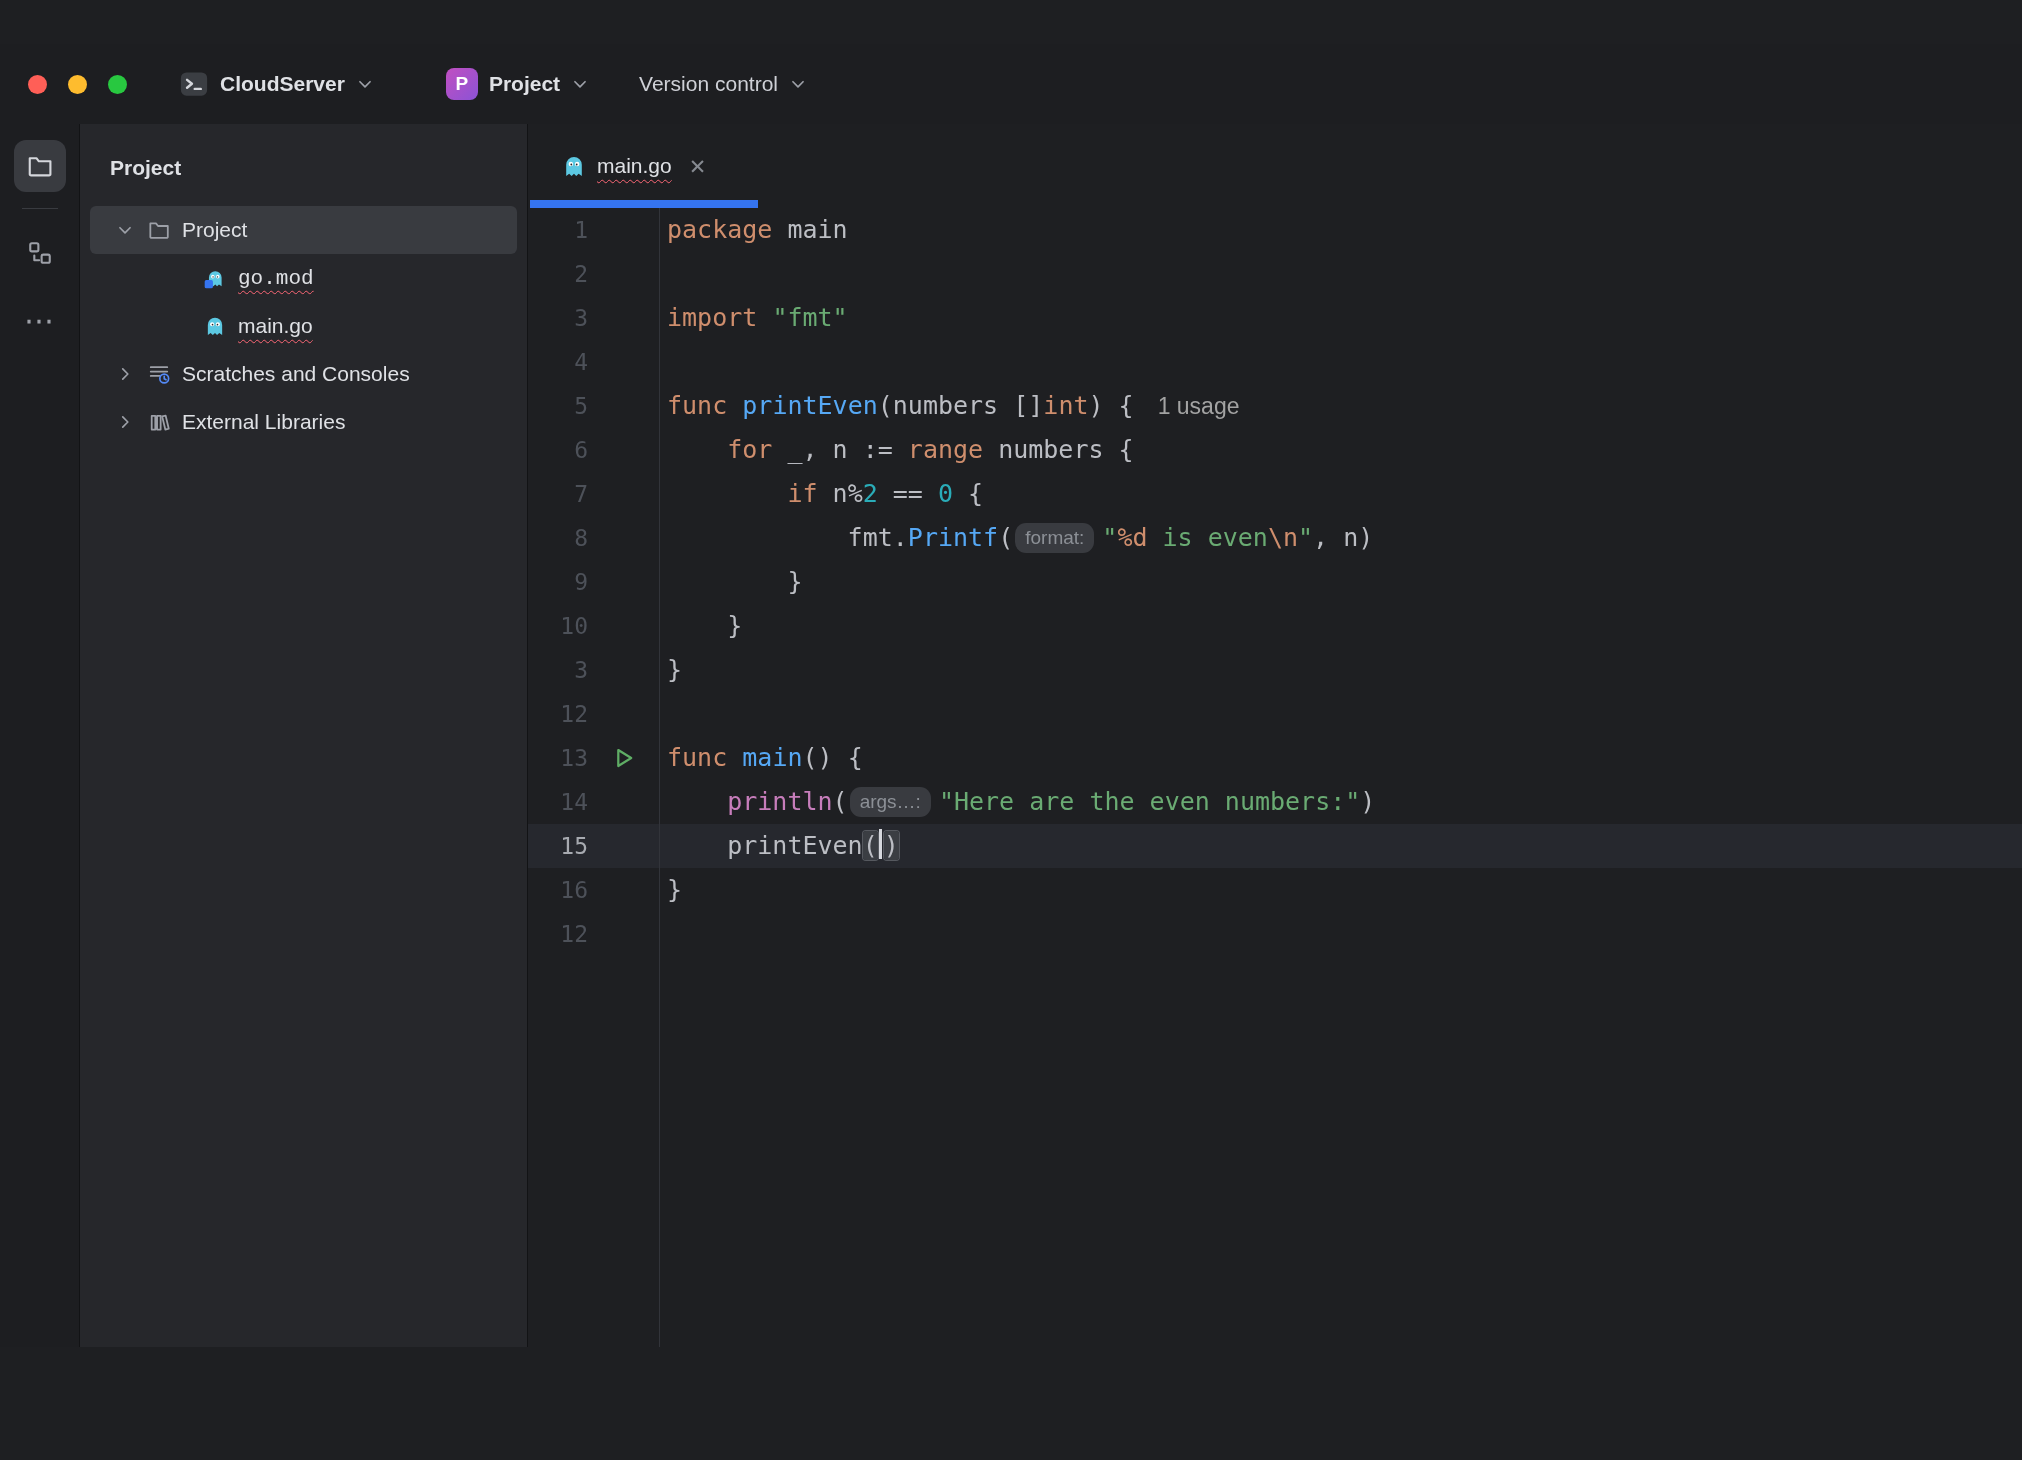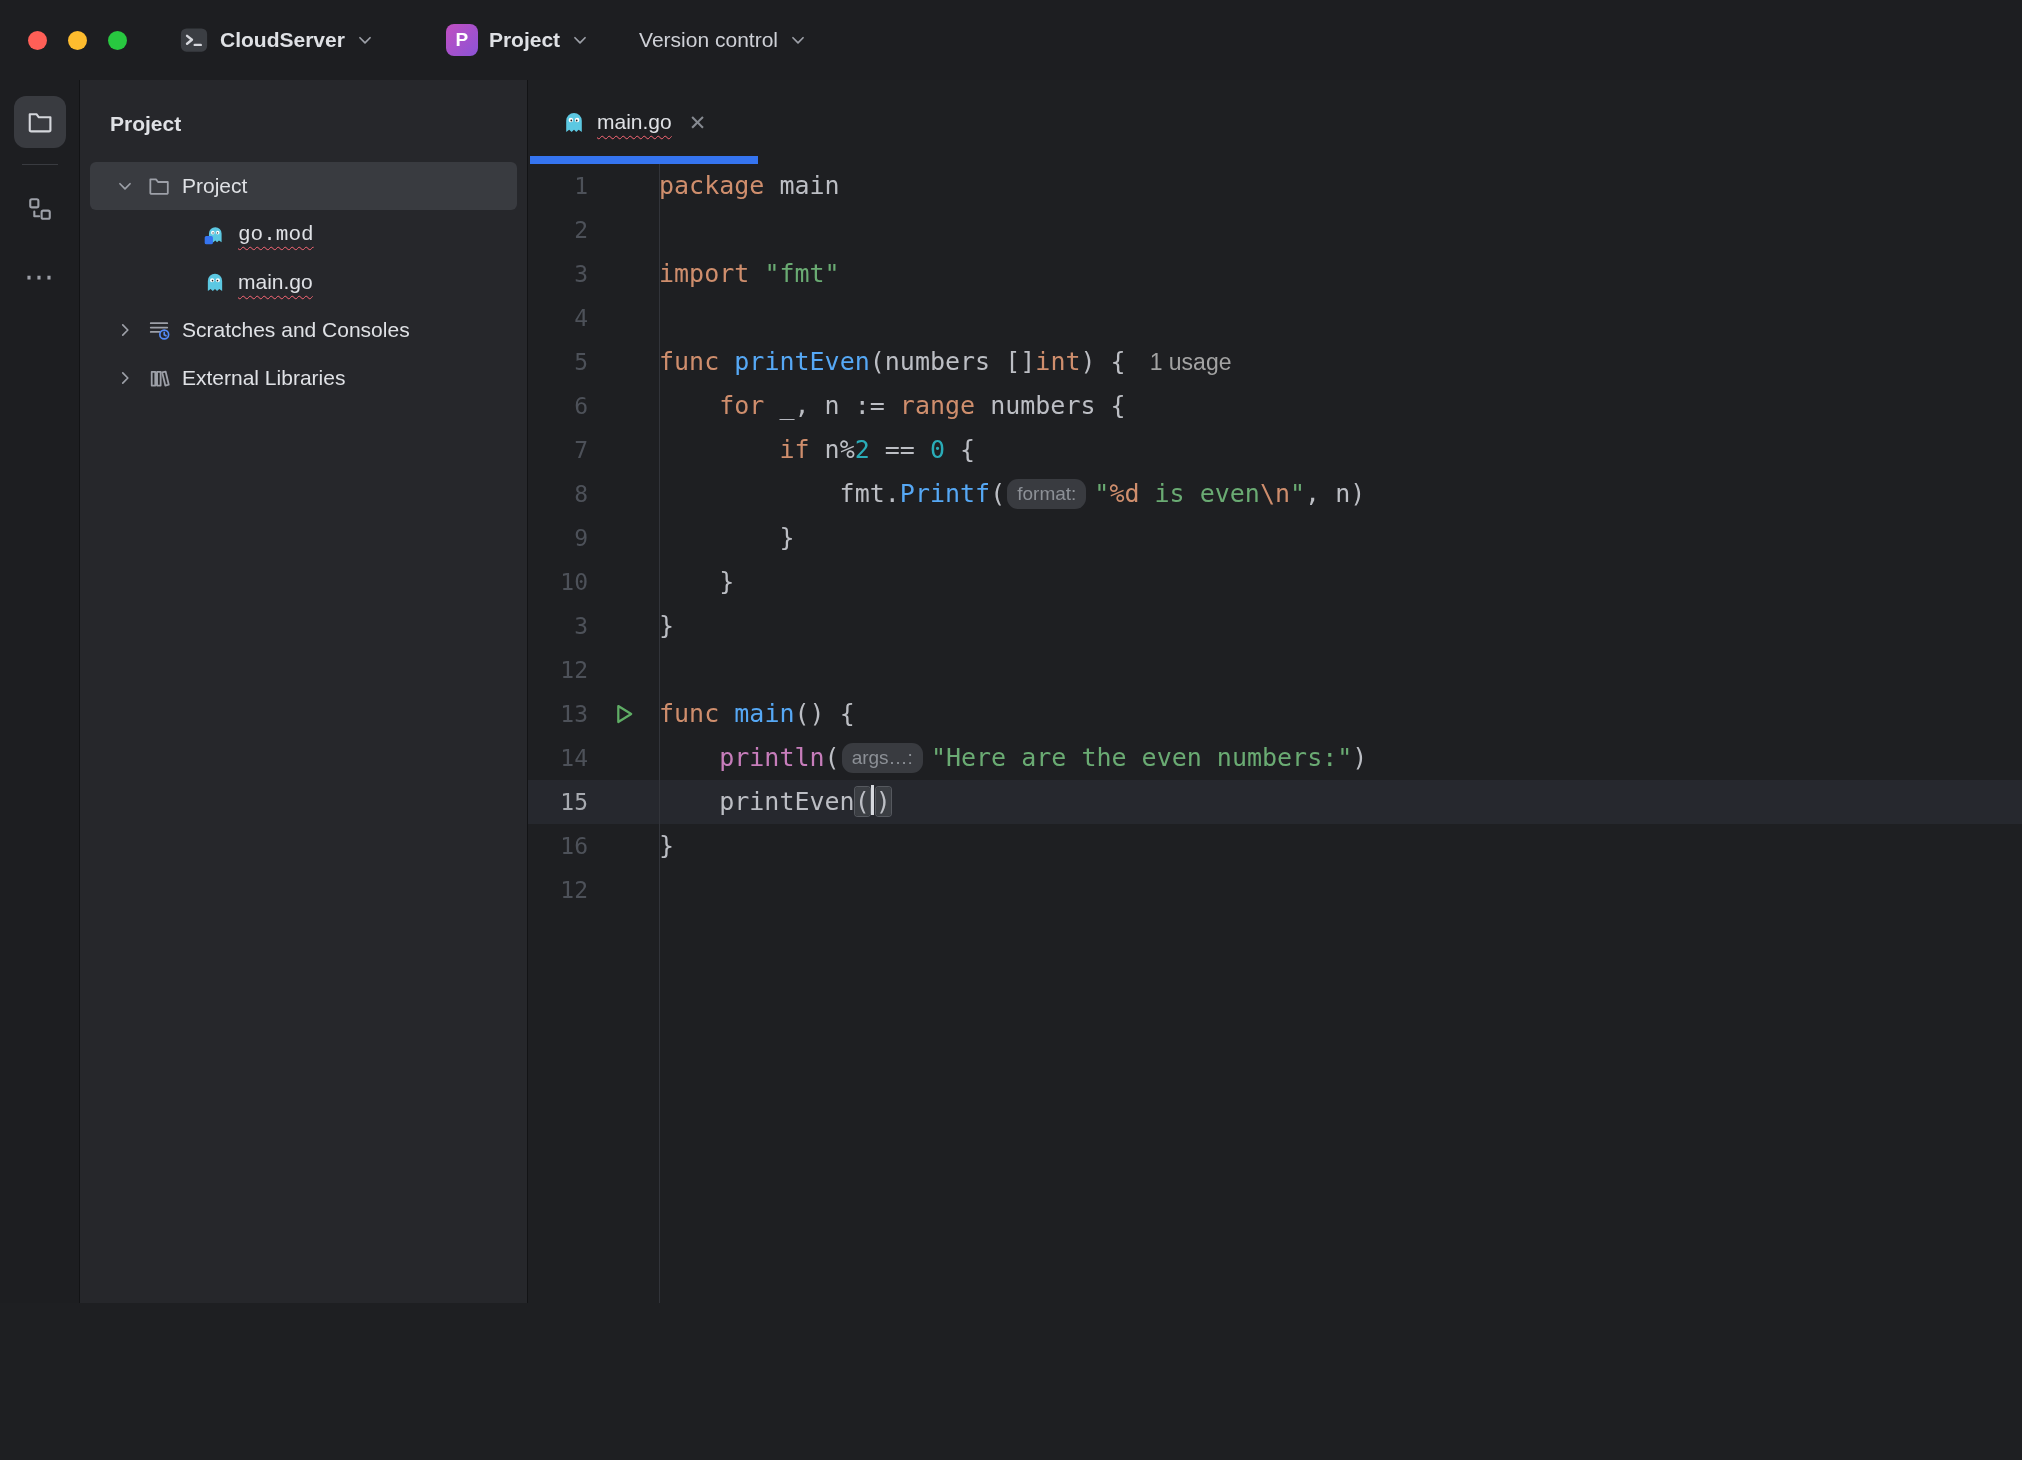--- a/index.html
+++ b/index.html
@@ -1,18 +1,18 @@
 <!DOCTYPE html>
 <html style="--traffic-close: #ff5f57; --traffic-min: #febc2e; --traffic-max: #28c840; --accent: #3574f0; --error: #fa6675; --kw: #cf8e6d; --fn: #56a8f5; --str: #6aab73; --num: #2aacb8; --builtin: #c77dbb; --text: #bcbec4; --bg-editor: #1e1f22; --bg-panel: #26272b; --bg-selected: #393b40; --bg-current-line: #26282e; --run-green: #5fad65;"><head>
 <meta charset="utf-8">
 <style>
   *{box-sizing:border-box;margin:0;padding:0;}
   html,body{width:2022px;height:1460px;overflow:hidden;background:var(--bg-editor,#1e1f22);}
   body{font-family:"Liberation Sans",sans-serif;color:#dfe1e5;-webkit-font-smoothing:antialiased;}
-  .app{width:2022px;height:1303px;display:flex;flex-direction:column;}
+  .app{width:2022px;height:1303px;display:flex;flex-direction:column;margin-top:44px;}
 
   
   .titlebar{height:80px;flex:none;display:flex;align-items:center;background:#1d1e21;}
   .traffic{display:flex;gap:21px;margin-left:28px;}
   .tl{width:19px;height:19px;border-radius:50%;display:inline-block;}
   .tl.close{background:var(--traffic-close,#ff5f57);}
   .tl.min{background:var(--traffic-min,#febc2e);}
   .tl.max{background:var(--traffic-max,#28c840);}
   .tb-group{display:flex;align-items:center;gap:11px;cursor:default;}
   .server{margin-left:52px;}
@@ -55,21 +55,21 @@
   .tab-underline{position:absolute;left:2px;bottom:0;width:228px;height:8px;background:var(--accent,#3574f0);}
 
   .editor{flex:1;position:relative;font-family:"DejaVu Sans Mono","Liberation Mono",monospace;font-size:25px;}
   .gutter-sep{position:absolute;left:131px;top:0;bottom:0;width:1px;background:#32343a;}
   .cl{display:flex;height:44px;line-height:44px;}
   .cl.current{background:var(--bg-current-line,#26282e);}
   .gut{width:131px;flex:none;display:flex;}
   .ln{width:60px;flex:none;text-align:right;font-size:23px;color:#4d5159;}
   .cl.current .ln{color:#a7aab0;}
   .gic{flex:1;display:flex;align-items:center;justify-content:center;}
-  .code{white-space:pre;color:var(--text,#bcbec4);}
+  .code{padding-left:8px;white-space:pre;color:var(--text,#bcbec4);}
   .tk-kw{color:var(--kw,#cf8e6d);}
   .tk-fn{color:var(--fn,#56a8f5);}
   .tk-str{color:var(--str,#6aab73);}
   .tk-num{color:var(--num,#2aacb8);}
   .tk-esc{color:var(--kw,#cf8e6d);}
   .tk-pl{color:var(--text,#bcbec4);}
   .tk-bi{color:var(--builtin,#c77dbb);}
   .tk-par{background:#3b3e43;border-radius:3px;box-shadow:0 0 0 1px #56595f;}
   .caret{display:inline-block;width:3px;height:30px;background:#d6d8dd;vertical-align:-5px;margin:0 2px 0 1px;}
   .inlay{font-family:"Liberation Sans",sans-serif;font-size:19px;color:#8c9096;background:var(--bg-selected,#393b40);

